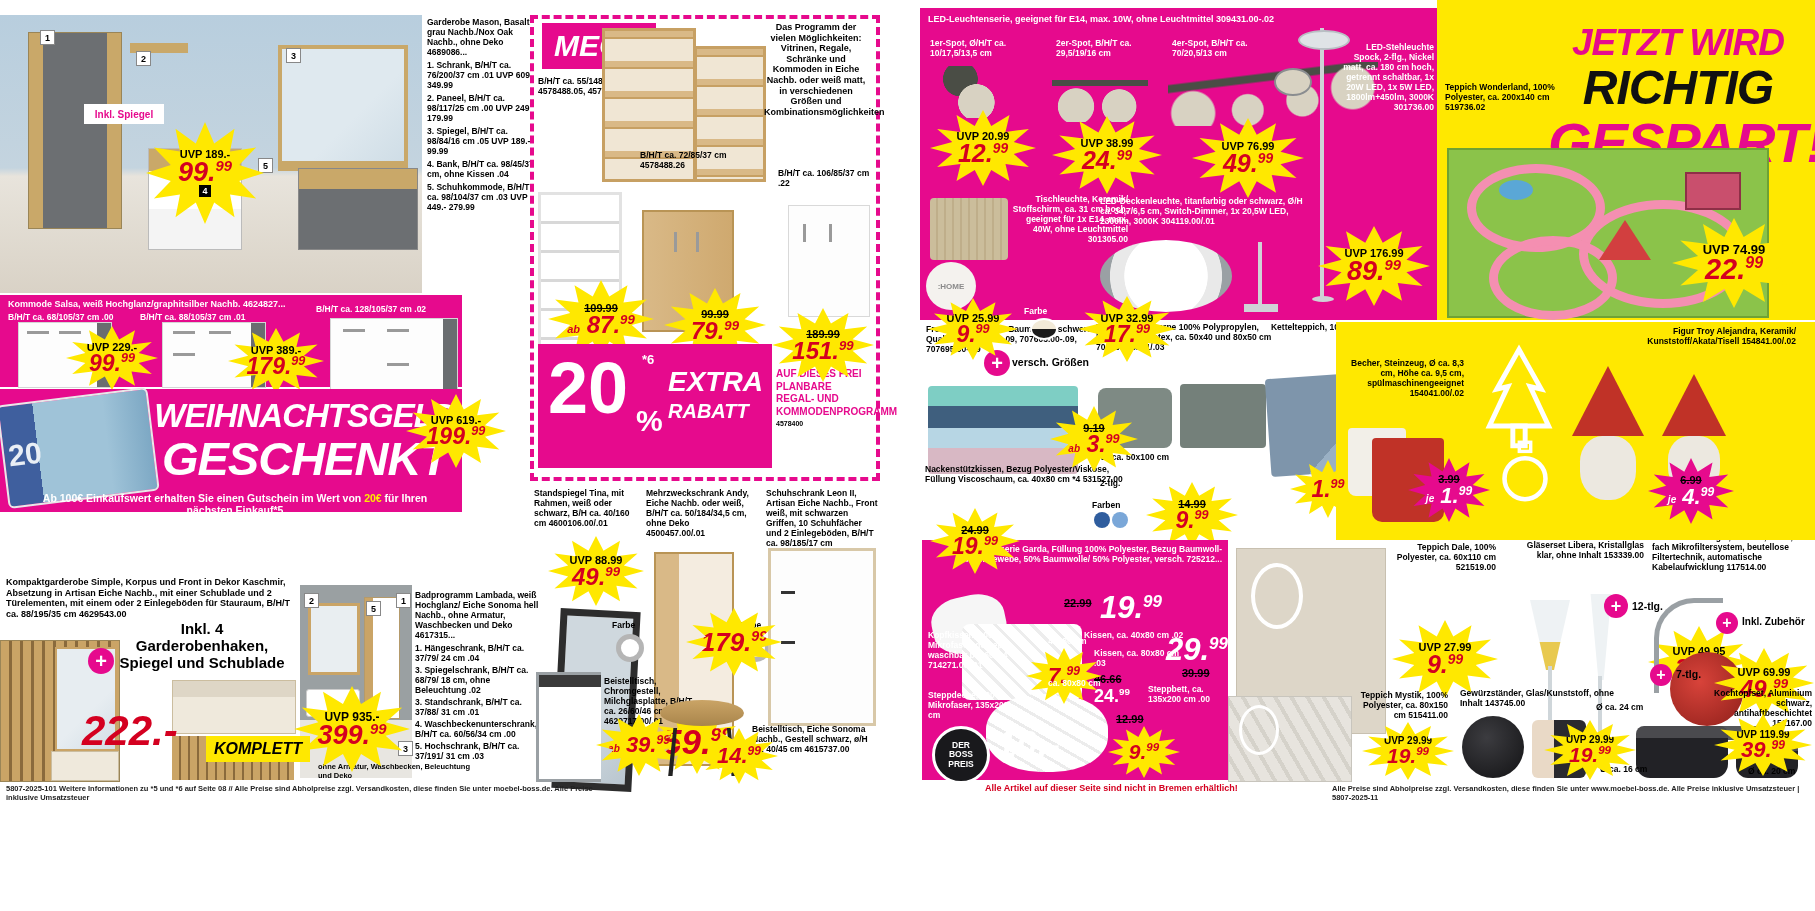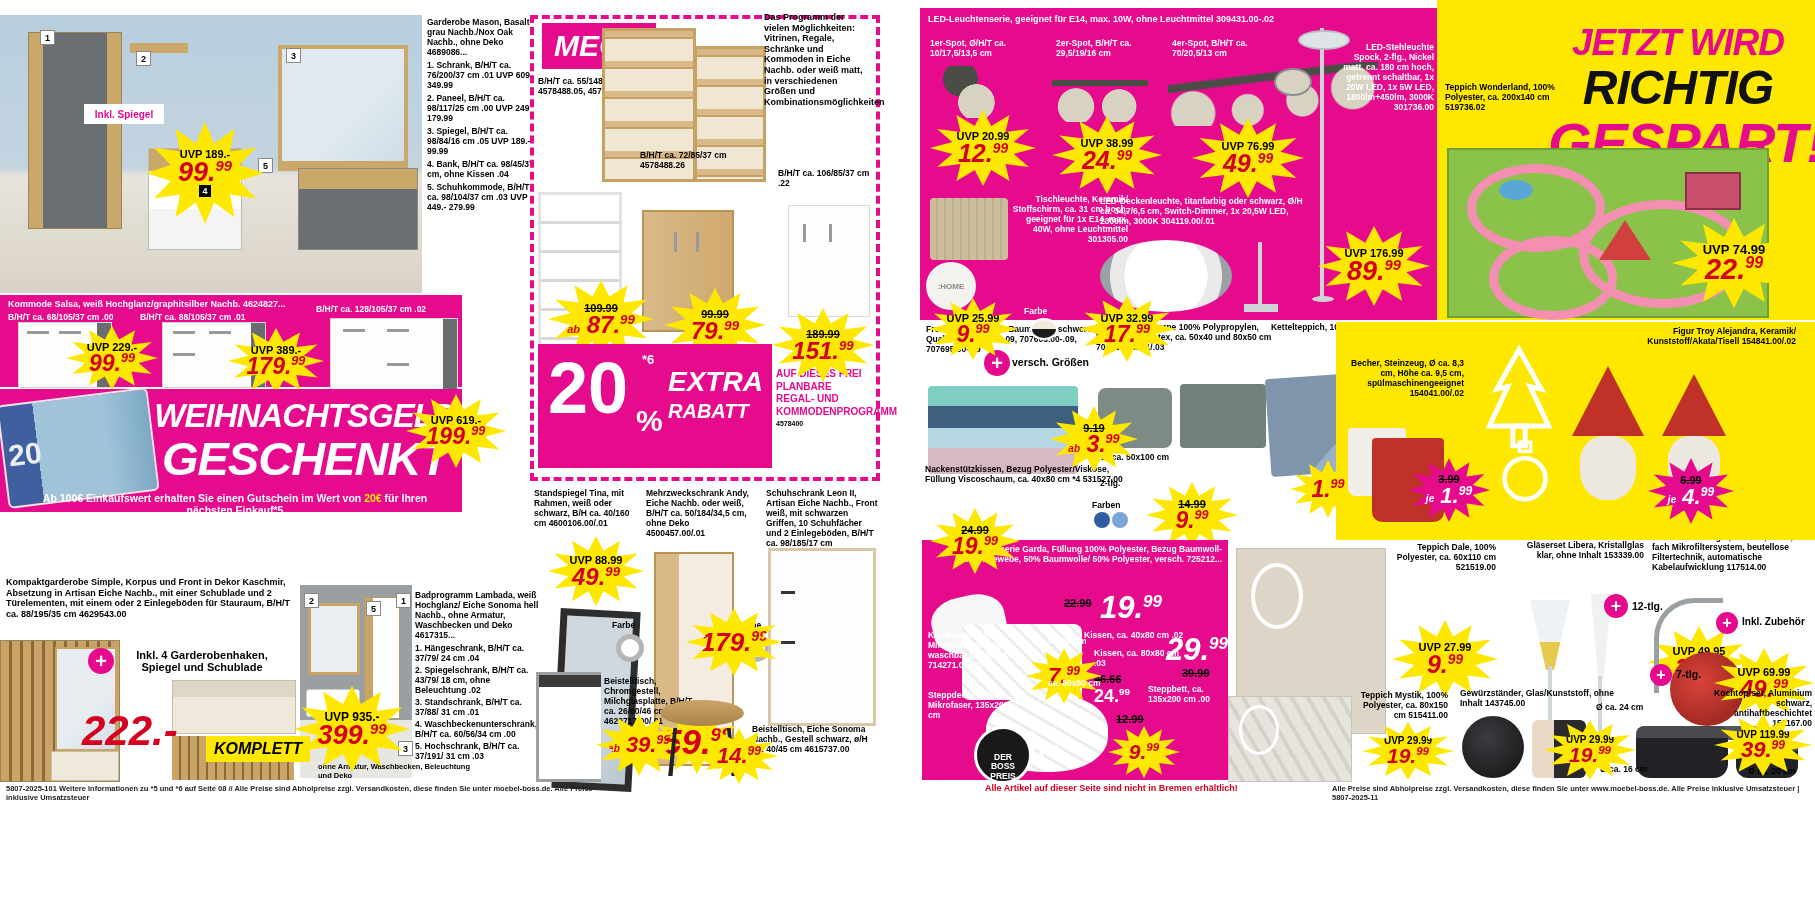--- a/index.html
+++ b/index.html
@@ -105,55 +105,55 @@
 <div class="abs tw ctr" style="left:20px;top:492px;width:430px;font-size:10.5px;font-weight:700;">
   <span>Ab 100€ Einkaufswert erhalten Sie einen Gutschein im Wert von </span><span style="color:#ffe800;font-weight:900;">20€</span><span> für Ihren nächsten Einkauf*5</span>
 </div>
 
 <div class="abs t" style="left:6px;top:577px;width:294px;">Kompaktgarderobe Simple, Korpus und Front in Dekor Kaschmir, Absetzung in Artisan Eiche Nachb., mit einer Schublade und 2 Türelementen, mit einem oder 2 Einlegeböden für Stauraum, B/H/T ca. 88/195/35 cm 4629543.00</div>
 <div class="abs" style="left:0;top:640px;width:118px;height:140px;background:repeating-linear-gradient(90deg,#caa466 0 8px,#8a6a3c 8px 11px);border:1px solid #9a8557;">
   <div class="abs" style="left:54px;top:6px;width:58px;height:100px;background:linear-gradient(135deg,#e7edf1 60%,#d3dee6);border:2px solid #caa466;"></div>
   <div class="abs" style="left:50px;top:110px;width:66px;height:28px;background:#efe9dc;border:1px solid #cbbd9f;"></div>
 </div>
 <div class="abs plusb" style="left:88px;top:648px;width:26px;height:26px;font-size:20px;">+</div>
-<div class="abs ctr" style="left:116px;top:649px;width:172px;font-size:11px;font-weight:800;">Inkl. 4 Garderobenhaken, Spiegel und Schublade</div>
+<div class="abs ctr" style="left:116px;top:620px;width:172px;font-size:15px;font-weight:800;">Inkl. 4 Garderobenhaken, Spiegel und Schublade</div>
 <div class="abs" style="left:172px;top:680px;width:122px;height:52px;background:linear-gradient(180deg,#ded6c6 30%,#efe9dc 30%);border:1px solid #cbbd9f;"></div>
 <div class="abs" style="left:172px;top:736px;width:122px;height:44px;background:repeating-linear-gradient(90deg,#caa466 0 7px,#8a6a3c 7px 9px);"></div>
 <div class="abs pr" style="left:82px;top:712px;font-size:42px;">222.-</div>
 
 <div class="abs" style="left:300px;top:585px;width:112px;height:193px;background:linear-gradient(180deg,#9aa0a2 0 70%,#e8e6e1 70%);">
   <div class="abs" style="left:8px;top:18px;width:46px;height:66px;background:#e9eef1;border:3px solid #caa466;"></div>
   <div class="abs" style="left:64px;top:12px;width:34px;height:120px;background:linear-gradient(90deg,#caa466 0 8px,#fff 8px);border:1px solid #b49a6b;"></div>
   <div class="abs" style="left:6px;top:104px;width:52px;height:26px;background:#fff;border:1px solid #ccc;border-radius:3px;"></div>
   <span class="marker" style="left:4px;top:8px;">2</span>
   <span class="marker" style="left:66px;top:16px;">5</span>
   <span class="marker" style="left:96px;top:8px;">1</span>
   <span class="marker" style="left:98px;top:156px;">3</span>
 </div>
 <div class="abs t8" style="left:415px;top:590px;width:124px;">
   <div>Badprogramm Lambada, weiß Hochglanz/ Eiche Sonoma hell Nachb., ohne Armatur, Waschbecken und Deko 4617315...</div>
   <div style="margin-top:3px;">1. Hängeschrank, B/H/T ca. 37/79/ 24 cm .04</div>
-  <div style="margin-top:2px;">2. Spiegelschrank, B/H/T ca. 43/79/ 18 cm, ohne Beleuchtung .02</div>
+  <div style="margin-top:2px;">3. Spiegelschrank, B/H/T ca. 68/79/ 18 cm, ohne Beleuchtung .02</div>
   <div style="margin-top:2px;">3. Standschrank, B/H/T ca. 37/88/ 31 cm .01</div>
   <div style="margin-top:2px;">4. Waschbeckenunterschrank, B/H/T ca. 60/56/34 cm .00</div>
   <div style="margin-top:2px;">5. Hochschrank, B/H/T ca. 37/191/ 31 cm .03</div>
 </div>
 <div class="abs burst" style="left:294px;top:686px;width:116px;height:86px;z-index:2;">
   <span class="uvp" style="font-size:12px;">UVP 935.-</span>
   <span class="pr" style="font-size:27px;">399.<sup>99</sup></span>
 </div>
 <div class="abs ylwbg ctr" style="left:206px;top:736px;width:104px;height:26px;font-size:16px;font-weight:900;font-style:italic;line-height:26px;">KOMPLETT</div>
 <div class="abs" style="left:318px;top:762px;width:160px;font-size:7.5px;font-weight:700;">ohne Armatur, Waschbecken, Beleuchtung und Deko</div>
 
 <div class="abs dash" style="left:530px;top:15px;width:342px;height:458px;"></div>
 <div class="abs pinkbg ctr" style="left:542px;top:23px;width:114px;height:46px;color:#fff;font-size:30px;font-weight:900;font-style:italic;line-height:46px;">MEGA</div>
 <div class="abs t8" style="left:538px;top:76px;width:124px;">B/H/T ca. 55/148/36 cm 4578488.05, 4578501.16</div>
 <div class="abs shelfimg" style="left:602px;top:28px;width:88px;height:148px;"></div>
 <div class="abs shelfimg" style="left:694px;top:46px;width:66px;height:130px;"></div>
-<div class="abs t" style="left:764px;top:12px;width:104px;">Das Programm der vielen Möglichkeiten: Vitrinen, Regale, Schränke und Kommoden in Eiche Nachb. oder weiß matt, in verschiedenen Größen und Kombinationsmöglichkeiten</div>
+<div class="abs t" style="left:764px;top:22px;width:104px;text-align:center;">Das Programm der vielen Möglichkeiten: Vitrinen, Regale, Schränke und Kommoden in Eiche Nachb. oder weiß matt, in verschiedenen Größen und Kombinationsmöglichkeiten</div>
 <div class="abs whshelf" style="left:538px;top:192px;width:78px;height:152px;"></div>
 <div class="abs t8" style="left:640px;top:150px;width:96px;">B/H/T ca. 72/85/37 cm 4578488.26</div>
 <div class="abs" style="left:642px;top:210px;width:88px;height:118px;background:linear-gradient(90deg,#d9b987,#cfa96f);border:2px solid #b99455;">
     <span class="handle" style="left:30px;top:20px;width:3px;height:20px;"></span>
     <span class="handle" style="left:52px;top:20px;width:3px;height:20px;"></span>
   </div>
 <div class="abs t8" style="left:778px;top:168px;width:92px;">B/H/T ca. 106/85/37 cm .22</div>
 <div class="abs" style="left:788px;top:205px;width:80px;height:110px;background:#fdfdfd;border:1px solid #d9d9d9;">
     <span class="handle" style="left:14px;top:18px;width:3px;height:18px;"></span>
     <span class="handle" style="left:40px;top:18px;width:3px;height:18px;"></span>
@@ -374,21 +374,21 @@
   <span class="pr" style="font-size:22px;">7.<sup>99</sup></span>
 </div>
 <div class="abs" style="left:986px;top:694px;width:122px;height:78px;border-radius:45%;background:repeating-linear-gradient(30deg,#ffffff 0 12px,#ececec 12px 15px);z-index:2;"></div>
 <div class="abs t8 tw" style="left:1048px;top:678px;z-index:3;">ca. 80x80 cm</div>
 <div class="abs t8 tw" style="left:928px;top:690px;width:92px;z-index:2;">Steppdecke, 100% Mikrofaser, 135x200 cm</div>
 <div class="abs old" style="left:1116px;top:714px;z-index:3;">12.99</div>
 <div class="abs burst" style="left:1108px;top:726px;width:72px;height:52px;z-index:3;">
   <span class="pr" style="font-size:21px;">9.<sup>99</sup></span>
 </div>
 <div class="abs prw" style="left:996px;top:728px;font-size:37px;z-index:2;">10.-</div>
-<div class="abs boss" style="left:974px;top:726px;width:52px;height:52px;z-index:2;justify-content:flex-end;">
+<div class="abs boss" style="left:932px;top:726px;width:52px;height:52px;z-index:2;">
   <span>DER</span>
   <span>BOSS</span>
   <span>PREIS</span>
 </div>
 
 <div class="abs" style="left:1236px;top:548px;width:148px;height:184px;background:#ddd6c8;border:1px solid #c8c0b0;">
   <div style="position:absolute;left:14px;top:14px;width:44px;height:58px;border:4px solid #fff;border-radius:50%;"></div>
 </div>
 <div class="abs t8 ra" style="left:1388px;top:542px;width:108px;">Teppich Dale, 100% Polyester, ca. 60x110 cm 521519.00</div>
 <div class="abs burst" style="left:1392px;top:620px;width:106px;height:78px;">

